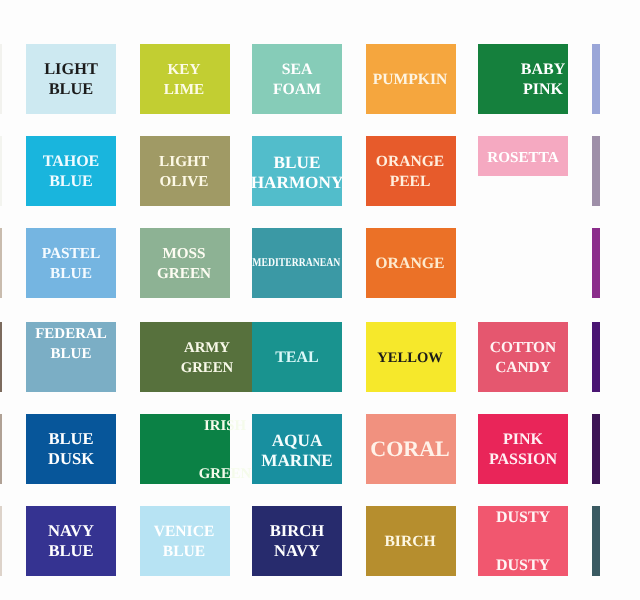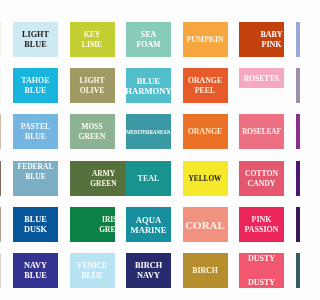--- a/index.html
+++ b/index.html
@@ -21,21 +21,21 @@
       <span class="l">KEY</span>
       <span class="l">LIME</span>
     </div>
     <div class="sw" style="position: absolute; left: 126px; top: 22px; width: 45px; height: 35px; background: rgb(134, 204, 184); color: rgb(255, 255, 255); font-size: 7.9px; line-height: 10px; justify-content: center; padding-top: 1px; padding-bottom: 0px;">
       <span class="l">SEA</span>
       <span class="l">FOAM</span>
     </div>
     <div class="sw" style="position: absolute; left: 182.5px; top: 22px; width: 45px; height: 35px; background: rgb(245, 166, 62); color: rgb(253, 244, 226); font-size: 7.8px; line-height: 10px; justify-content: center; padding-top: 1px; padding-bottom: 0px;">
       <span class="l">PUMPKIN</span>
     </div>
-    <div class="sw" style="position: absolute; left: 239px; top: 22px; width: 45px; height: 35px; background: #c2410c; color: rgb(255, 255, 255); font-size: 8px; line-height: 10px; justify-content: center; padding-top: 1px; padding-bottom: 0px; padding-left: 20px;">
+    <div class="sw" style="position: absolute; left: 239px; top: 22px; width: 45px; height: 35px; background: #15803d; color: rgb(255, 255, 255); font-size: 8px; line-height: 10px; justify-content: center; padding-top: 1px; padding-bottom: 0px; padding-left: 20px;">
       <span class="l">BABY</span>
       <span class="l">PINK</span>
     </div>
     <div class="sw" style="position: absolute; left: 13px; top: 68.2px; width: 45px; height: 35px; background: rgb(25, 181, 221); color: rgb(240, 251, 255); font-size: 8px; line-height: 10px; justify-content: center; padding-top: 1px; padding-bottom: 0px;">
       <span class="l">TAHOE</span>
       <span class="l">BLUE</span>
     </div>
     <div class="sw" style="position: absolute; left: 69.5px; top: 68.2px; width: 45px; height: 35px; background: rgb(160, 154, 101); color: rgb(253, 249, 230); font-size: 7.6px; line-height: 10px; justify-content: center; padding-top: 1px; padding-bottom: 0px;">
       <span class="l">LIGHT</span>
       <span class="l">OLIVE</span>
@@ -58,23 +58,20 @@
     <div class="sw" style="position: absolute; left: 69.5px; top: 114.4px; width: 45px; height: 35px; background: rgb(141, 178, 148); color: rgb(253, 252, 242); font-size: 7.6px; line-height: 10px; justify-content: center; padding-top: 1px; padding-bottom: 0px;">
       <span class="l">MOSS</span>
       <span class="l">GREEN</span>
     </div>
     <div class="sw" style="position: absolute; left: 126px; top: 114.4px; width: 45px; height: 35px; background: rgb(59, 153, 165); color: rgb(248, 253, 253); font-size: 6px; line-height: 10px; justify-content: center; padding-top: 1px; padding-bottom: 0px;">
       <span class="l" style="transform: scaleX(0.81); display: inline-block;">MEDITERRANEAN</span>
     </div>
     <div class="sw" style="position: absolute; left: 182.5px; top: 114.4px; width: 45px; height: 35px; background: rgb(235, 113, 39); color: rgb(253, 234, 206); font-size: 7.9px; line-height: 10px; justify-content: center; padding-top: 1px; padding-bottom: 0px;">
       <span class="l">ORANGE</span>
     </div>
-    <div class="sw" style="position: absolute; left: 239px; top: 114.4px; width: 45px; height: 35px; background: rgb(237, 111, 130); color: rgb(255, 245, 245); font-size: 7.2px; line-height: 10px; justify-content: center; padding-top: 1px; padding-bottom: 0px;">
-      <span class="l">ROSELEAF</span>
-    </div>
     <div class="sw" style="position: absolute; left: 13px; top: 160.6px; width: 45px; height: 35px; background: rgb(123, 174, 197); color: rgb(255, 255, 255); font-size: 7.5px; line-height: 10px; justify-content: center; padding-top: 1px; padding-bottom: 13px;">
       <span class="l">FEDERAL</span>
       <span class="l">BLUE</span>
     </div>
     <div class="sw" style="position: absolute; left: 69.5px; top: 160.6px; width: 68px; height: 35px; background: rgb(87, 113, 61); color: rgb(248, 248, 232); font-size: 7.4px; line-height: 10px; justify-content: center; padding-top: 1px; padding-bottom: 0px;">
       <span class="l">ARMY</span>
       <span class="l">GREEN</span>
     </div>
     <div class="sw" style="position: absolute; left: 126px; top: 160.6px; width: 45px; height: 35px; background: rgb(25, 147, 143); color: rgb(217, 248, 248); font-size: 8px; line-height: 10px; justify-content: center; padding-top: 1px; padding-bottom: 0px;">
       <span class="l">TEAL</span>
@@ -83,21 +80,21 @@
       <span class="l">YELLOW</span>
     </div>
     <div class="sw" style="position: absolute; left: 239px; top: 160.6px; width: 45px; height: 35px; background: rgb(229, 87, 111); color: rgb(255, 243, 243); font-size: 7.7px; line-height: 10px; justify-content: center; padding-top: 1px; padding-bottom: 0px;">
       <span class="l">COTTON</span>
       <span class="l">CANDY</span>
     </div>
     <div class="sw" style="position: absolute; left: 13px; top: 206.8px; width: 45px; height: 35px; background: rgb(7, 86, 154); color: rgb(255, 255, 255); font-size: 8.3px; line-height: 10px; justify-content: center; padding-top: 1px; padding-bottom: 0px;">
       <span class="l">BLUE</span>
       <span class="l">DUSK</span>
     </div>
-    <div class="sw" style="position: absolute; left: 69.5px; top: 206.8px; width: 45px; height: 35px; background: rgb(11, 129, 69); color: rgb(245, 251, 235); font-size: 7.4px; line-height: 10px; justify-content: center; padding-top: 1px; padding-bottom: 0px; padding-left: 41px;">
+    <div class="sw" style="position: absolute; left: 69.5px; top: 206.8px; width: 45px; height: 35px; background: rgb(11, 129, 69); color: rgb(245, 251, 235); font-size: 7.4px; line-height: 10px; justify-content: space-between; padding-top: 1px; padding-bottom: 0px; padding-left: 41px;">
       <span class="l">IRISH</span>
       <span class="l">GREEN</span>
     </div>
     <div class="sw" style="position: absolute; left: 126px; top: 206.8px; width: 45px; height: 35px; background: rgb(24, 143, 159); color: rgb(243, 253, 253); font-size: 8.6px; line-height: 10px; justify-content: center; padding-top: 1px; padding-bottom: 0px;">
       <span class="l">AQUA</span>
       <span class="l">MARINE</span>
     </div>
     <div class="sw" style="position: absolute; left: 182.5px; top: 206.8px; width: 45px; height: 35px; background: rgb(241, 145, 127); color: rgb(255, 242, 233); font-size: 11px; line-height: 10px; justify-content: center; padding-top: 1px; padding-bottom: 0px;">
       <span class="l">CORAL</span>
     </div>

